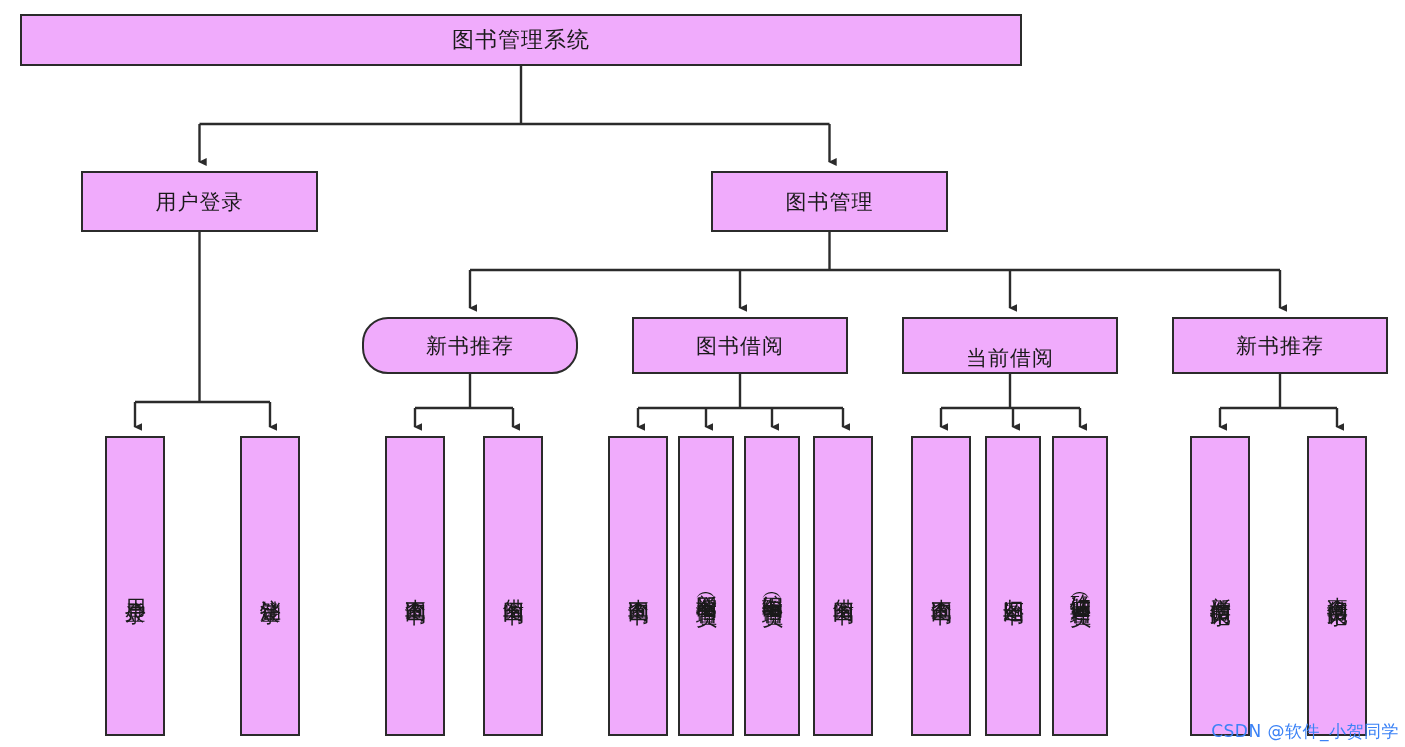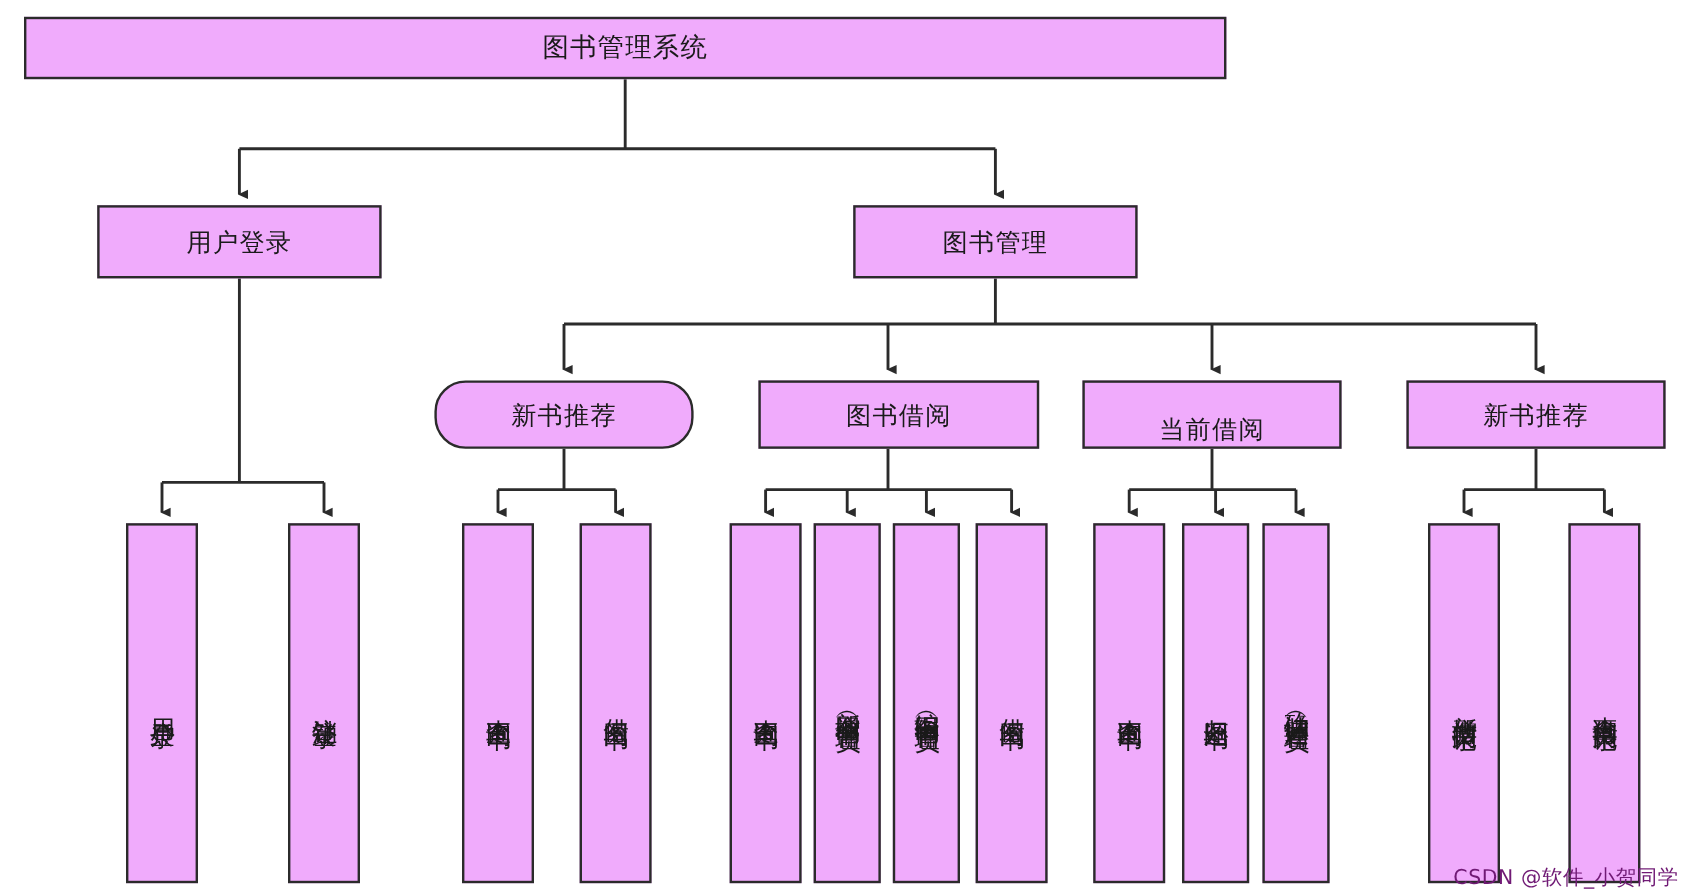--- a/index.html
+++ b/index.html
@@ -56,21 +56,21 @@
     text-align: center;
   }
   .node.root {
     font-size: 22px;
   }
   .watermark {
     position: absolute;
     right: 6px;
     bottom: 4px;
     font-size: 17px;
-    color: #701a75;
+    color: #3b82f6;
     letter-spacing: 0.5px;
     white-space: nowrap;
   }
 </style>
 </head>
 <body>
 
 <div id="canvas">
 
   <svg id="wires" viewBox="0 0 1405 747" xmlns="http://www.w3.org/2000/svg">
@@ -122,21 +122,21 @@
       </div>
       <div class="node horiz" style="left: 81px; top: 171px; width: 237px; height: 61px;">
         <span>用户登录</span>
       </div>
       <div class="node horiz" style="left: 711px; top: 171px; width: 237px; height: 61px;">
         <span>图书管理</span>
       </div>
       <div class="node horiz" style="left: 362px; top: 317px; width: 216px; height: 57px; border-radius: 26px;">
         <span>新书推荐</span>
       </div>
-      <div class="node horiz" style="left: 632px; top: 317px; width: 234px; height: 57px;">
+      <div class="node horiz" style="left: 632px; top: 317px; width: 216px; height: 57px;">
         <span>图书借阅</span>
       </div>
       <div class="node horiz" style="left: 902px; top: 317px; width: 216px; height: 57px; align-items: flex-end;">
         <span>当前借阅</span>
       </div>
       <div class="node horiz" style="left: 1172px; top: 317px; width: 216px; height: 57px;">
         <span>新书推荐</span>
       </div>
       <div class="node vert" style="left: 105px; top: 436px; width: 60px; height: 300px;">
         <span>用户登录</span>

